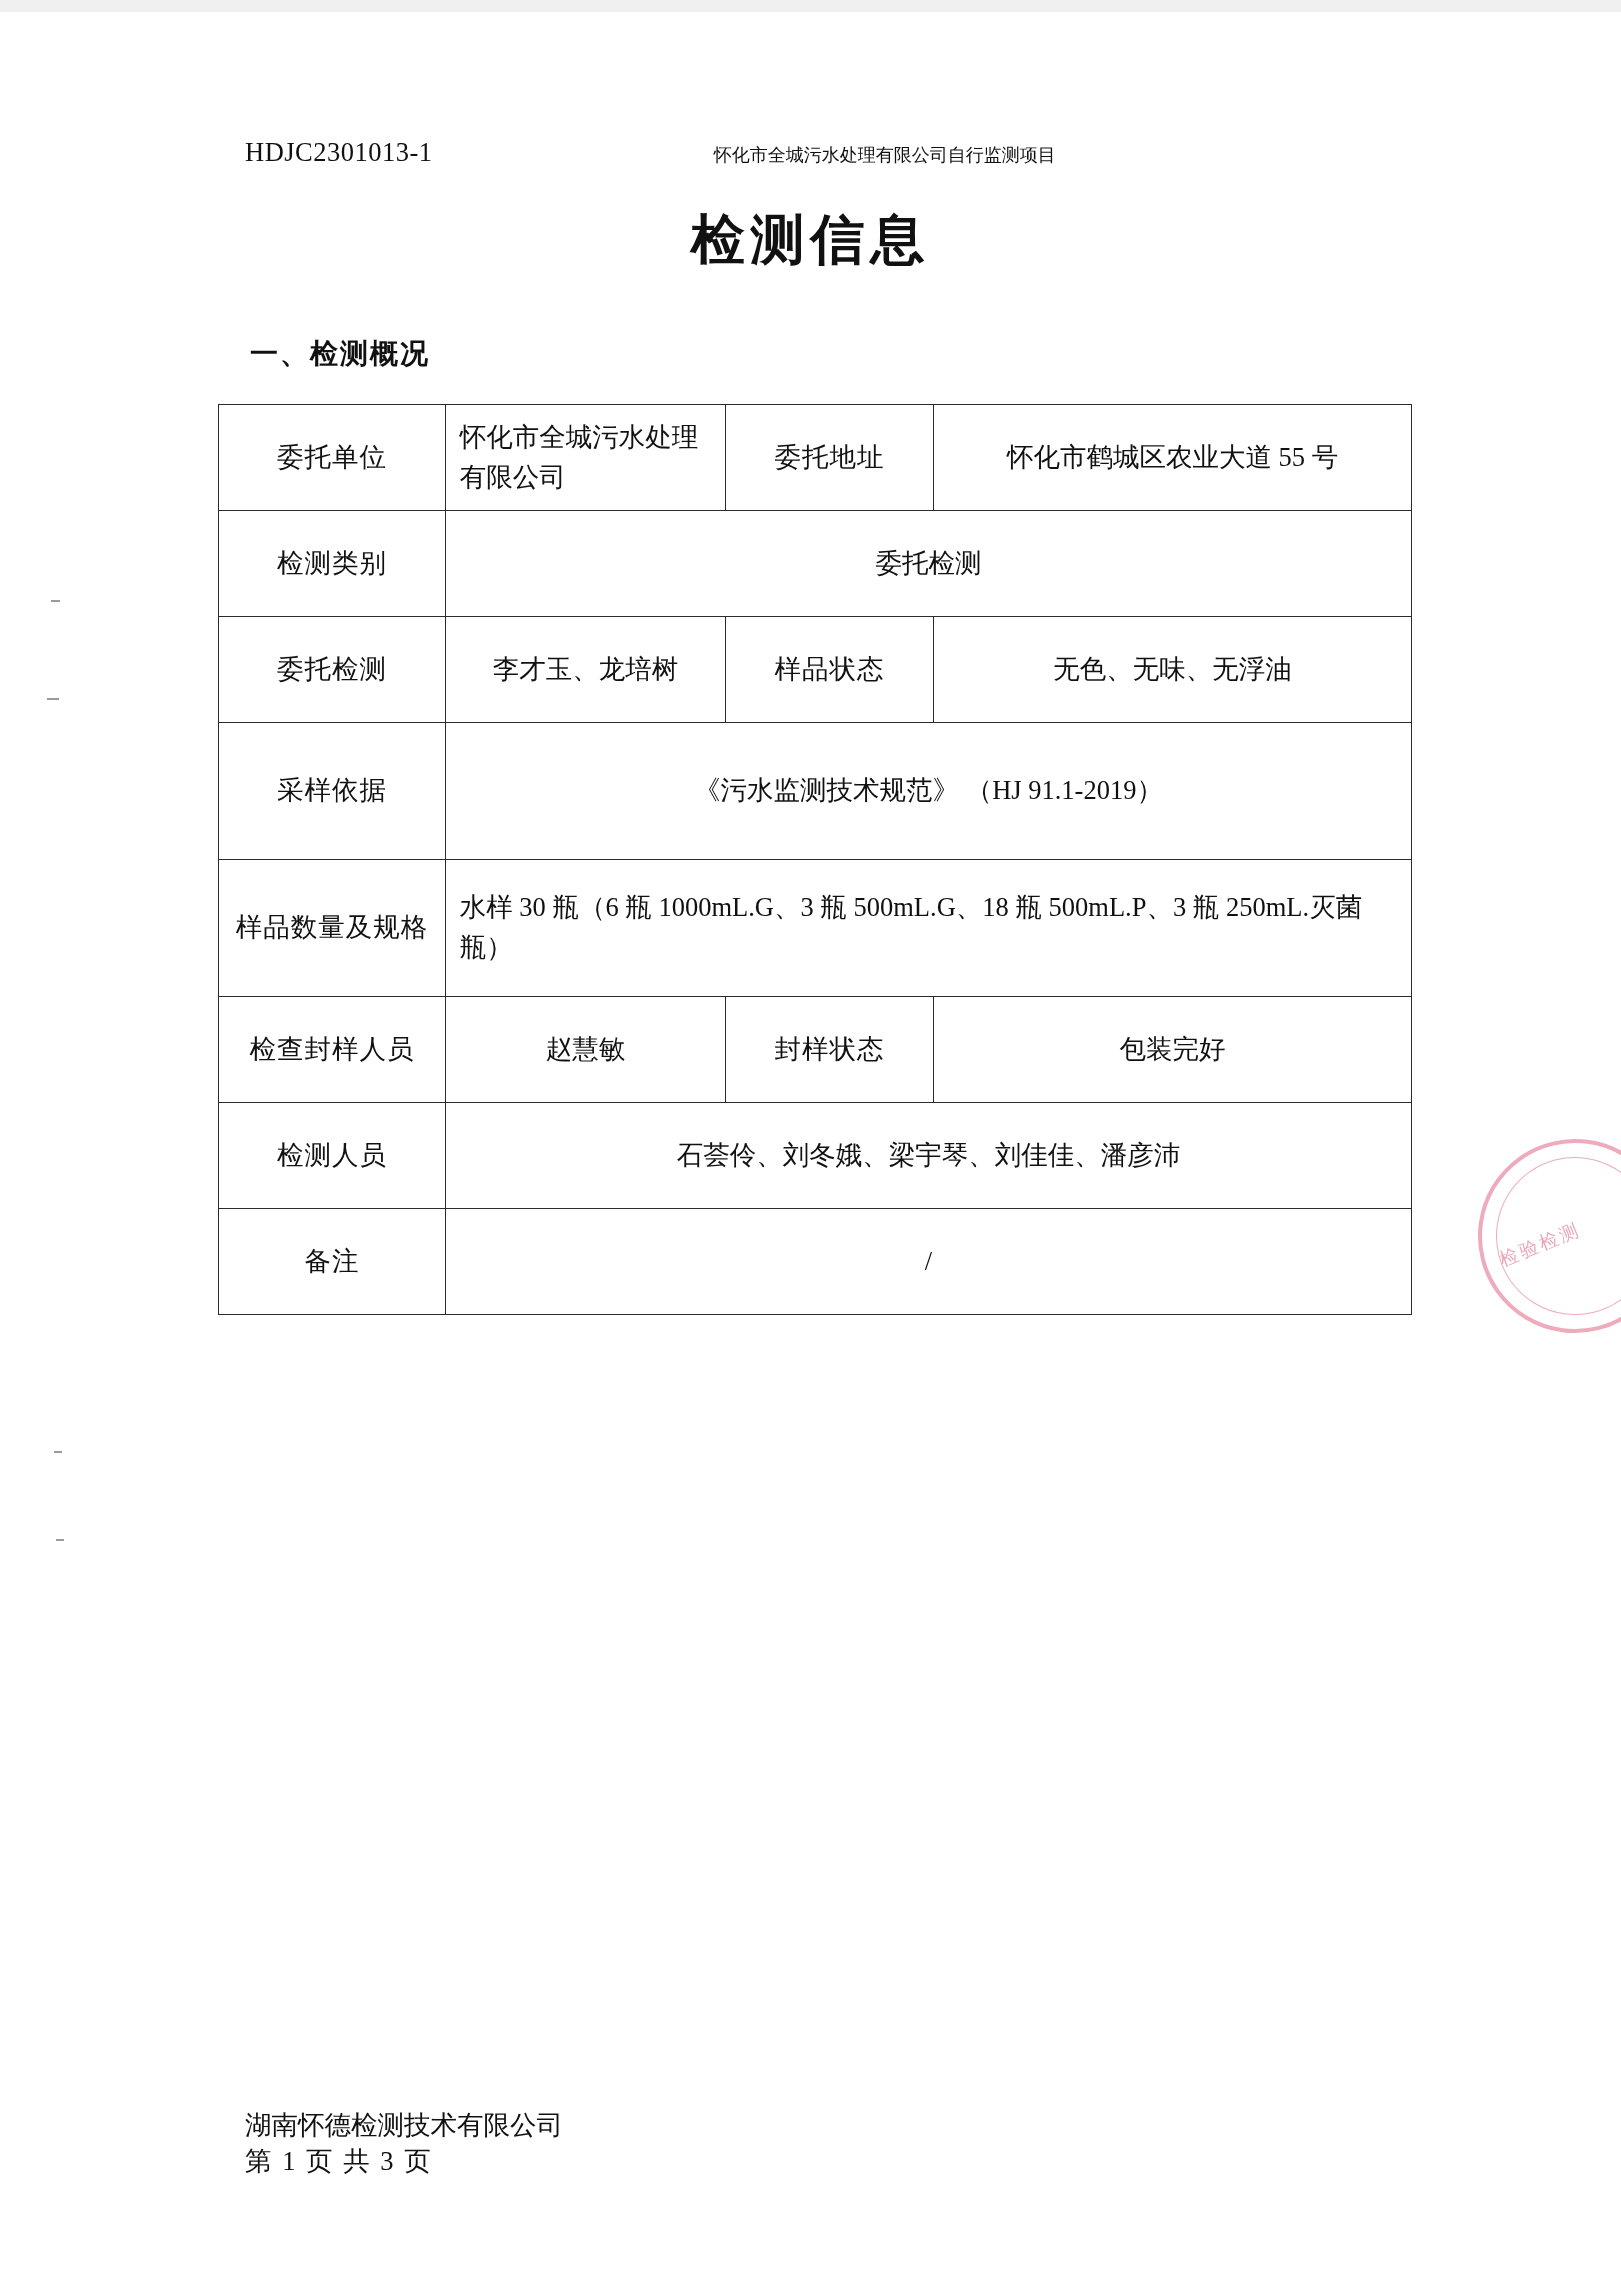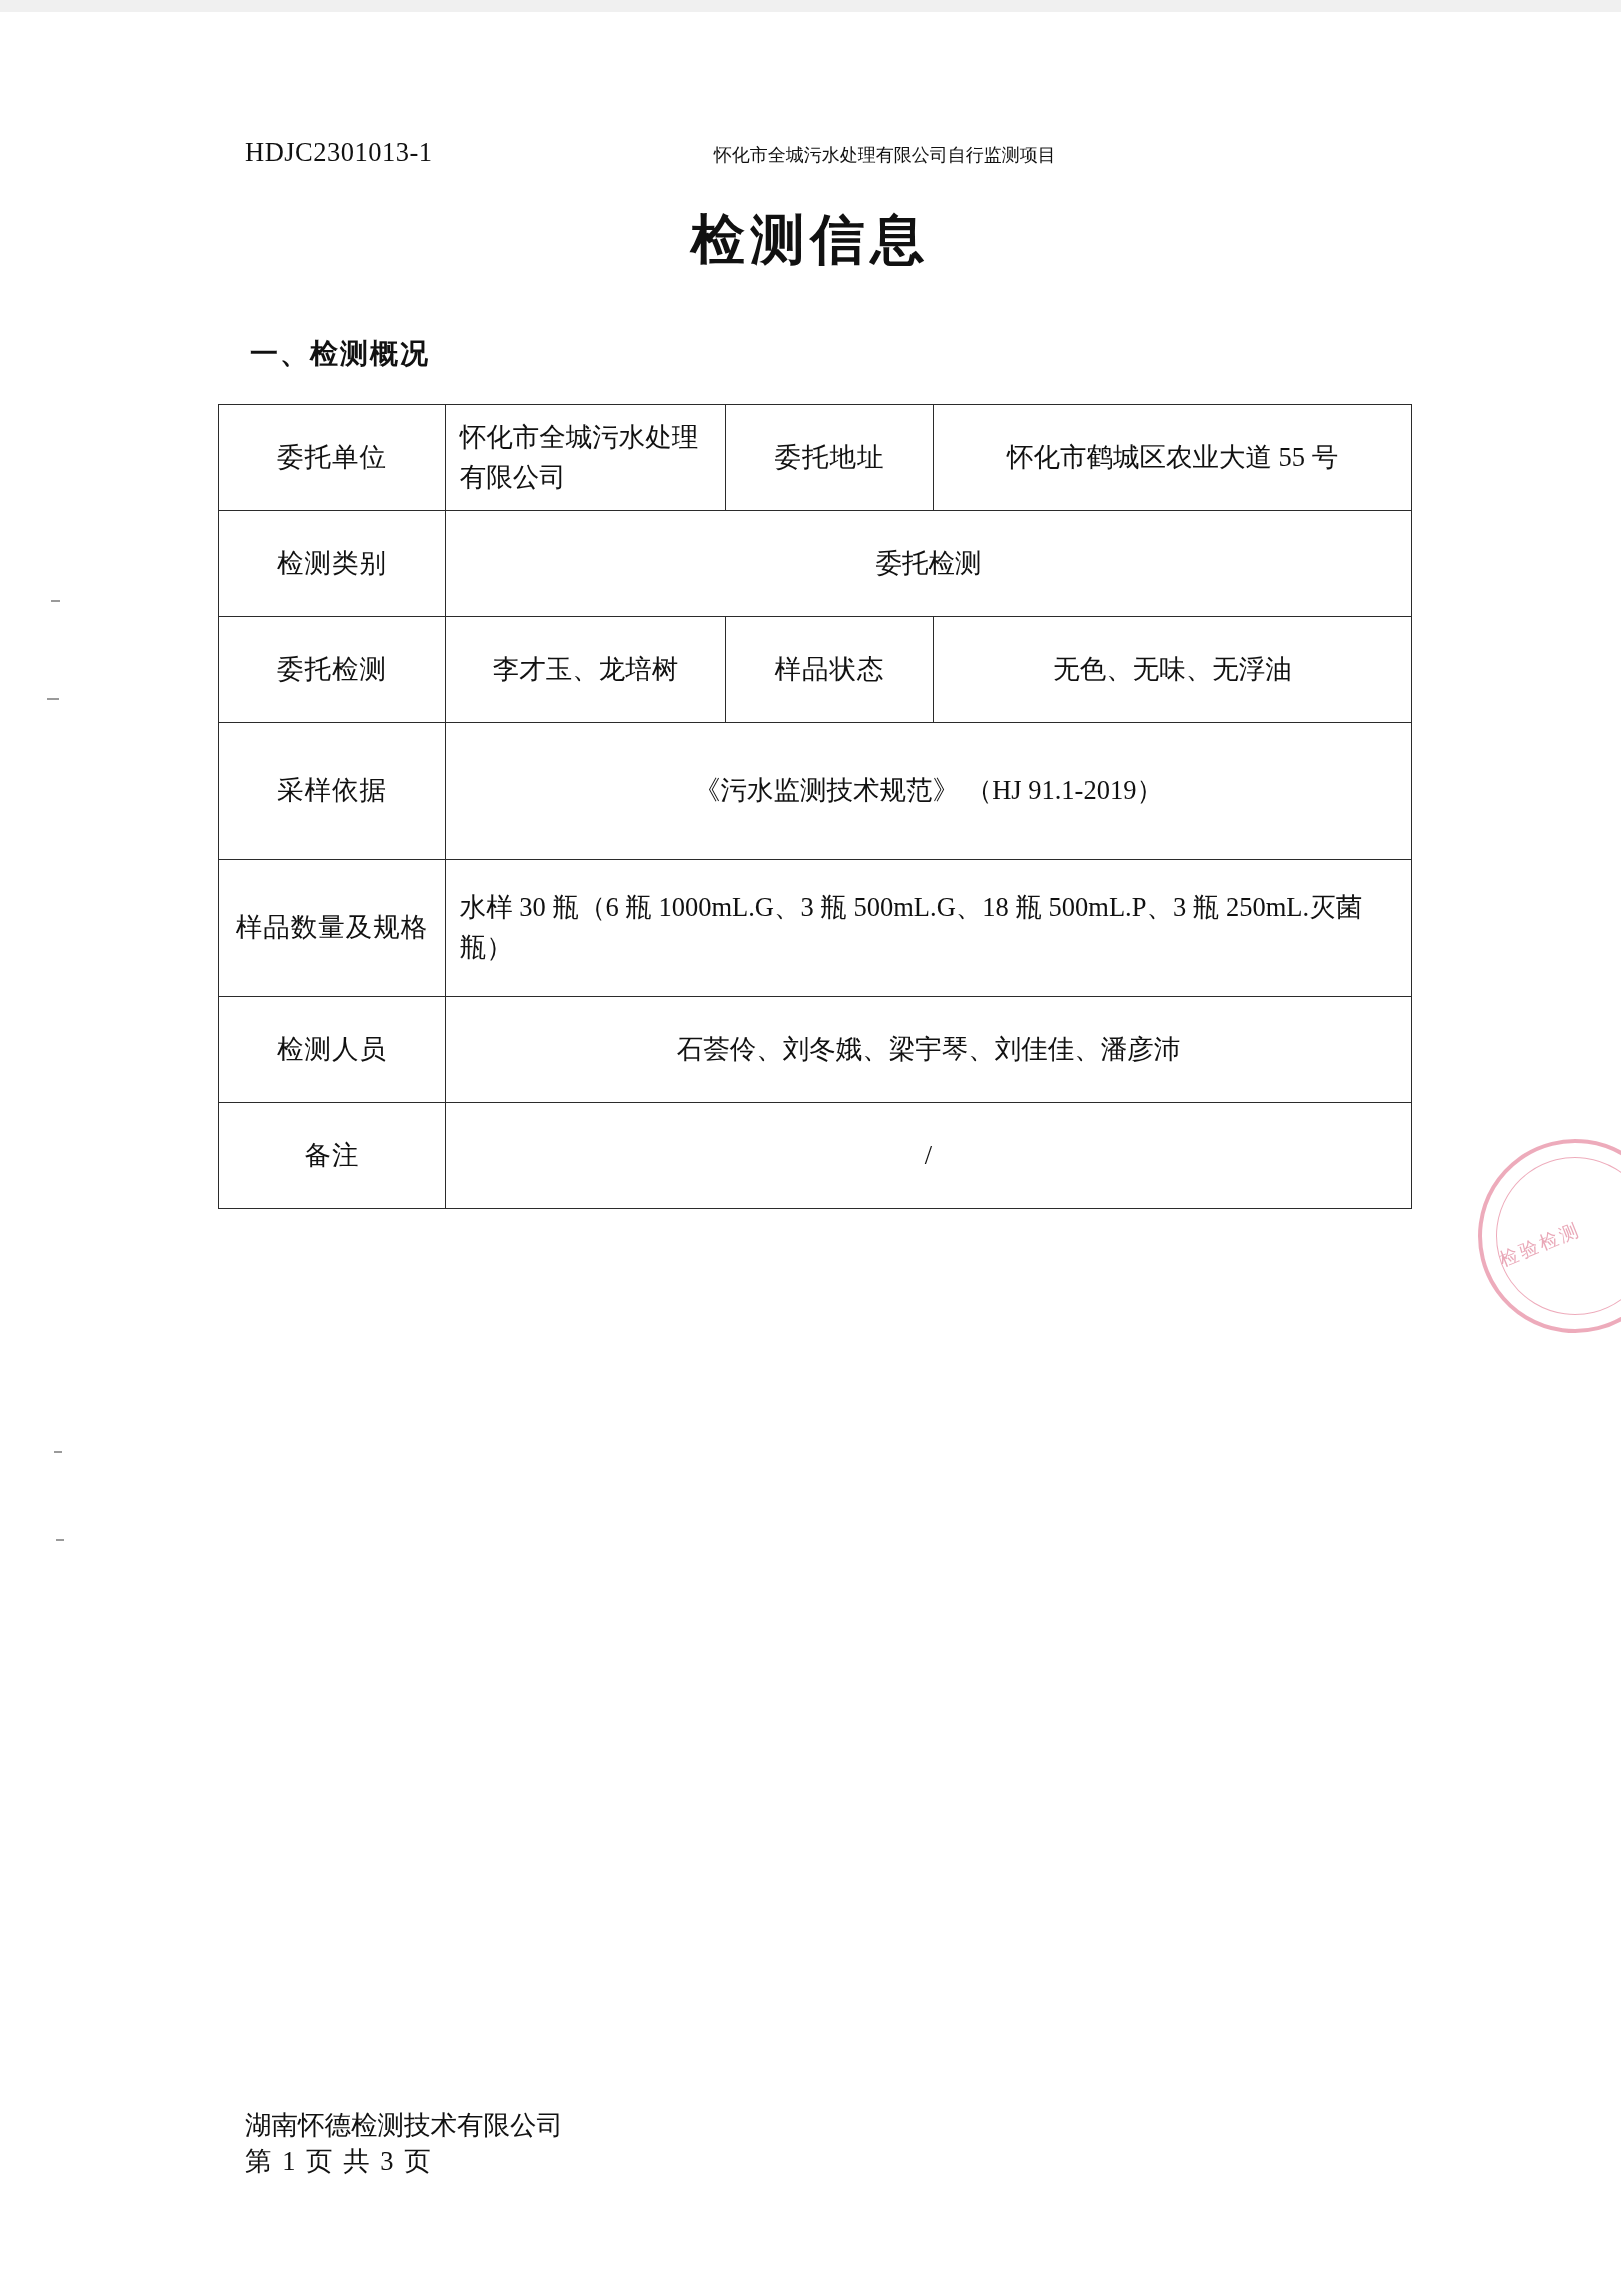--- a/index.html
+++ b/index.html
@@ -187,20 +187,26 @@
       </tr>
       <tr class="h-row-tall">
         <td class="label">采样依据</td>
         <td class="val-center" colspan="3">《污水监测技术规范》 （HJ 91.1-2019）</td>
       </tr>
       <tr class="h-row-tall">
         <td class="label">样品数量及规格</td>
         <td class="val-left" colspan="3">水样 30 瓶（6 瓶 1000mL.G、3 瓶 500mL.G、18 瓶 500mL.P、3 瓶 250mL.灭菌瓶）</td>
       </tr>
       <tr class="h-row">
+        <td class="label">检查封样人员</td>
+        <td class="val-center">赵慧敏</td>
+        <td class="label">封样状态</td>
+        <td class="val-center">包装完好</td>
+      </tr>
+      <tr class="h-row">
         <td class="label">检测人员</td>
         <td class="val-center" colspan="3">石荟伶、刘冬娥、梁宇琴、刘佳佳、潘彦沛</td>
       </tr>
       <tr class="h-row">
         <td class="label">备注</td>
         <td class="val-center" colspan="3">/</td>
       </tr>
     </tbody>
   </table>
 

